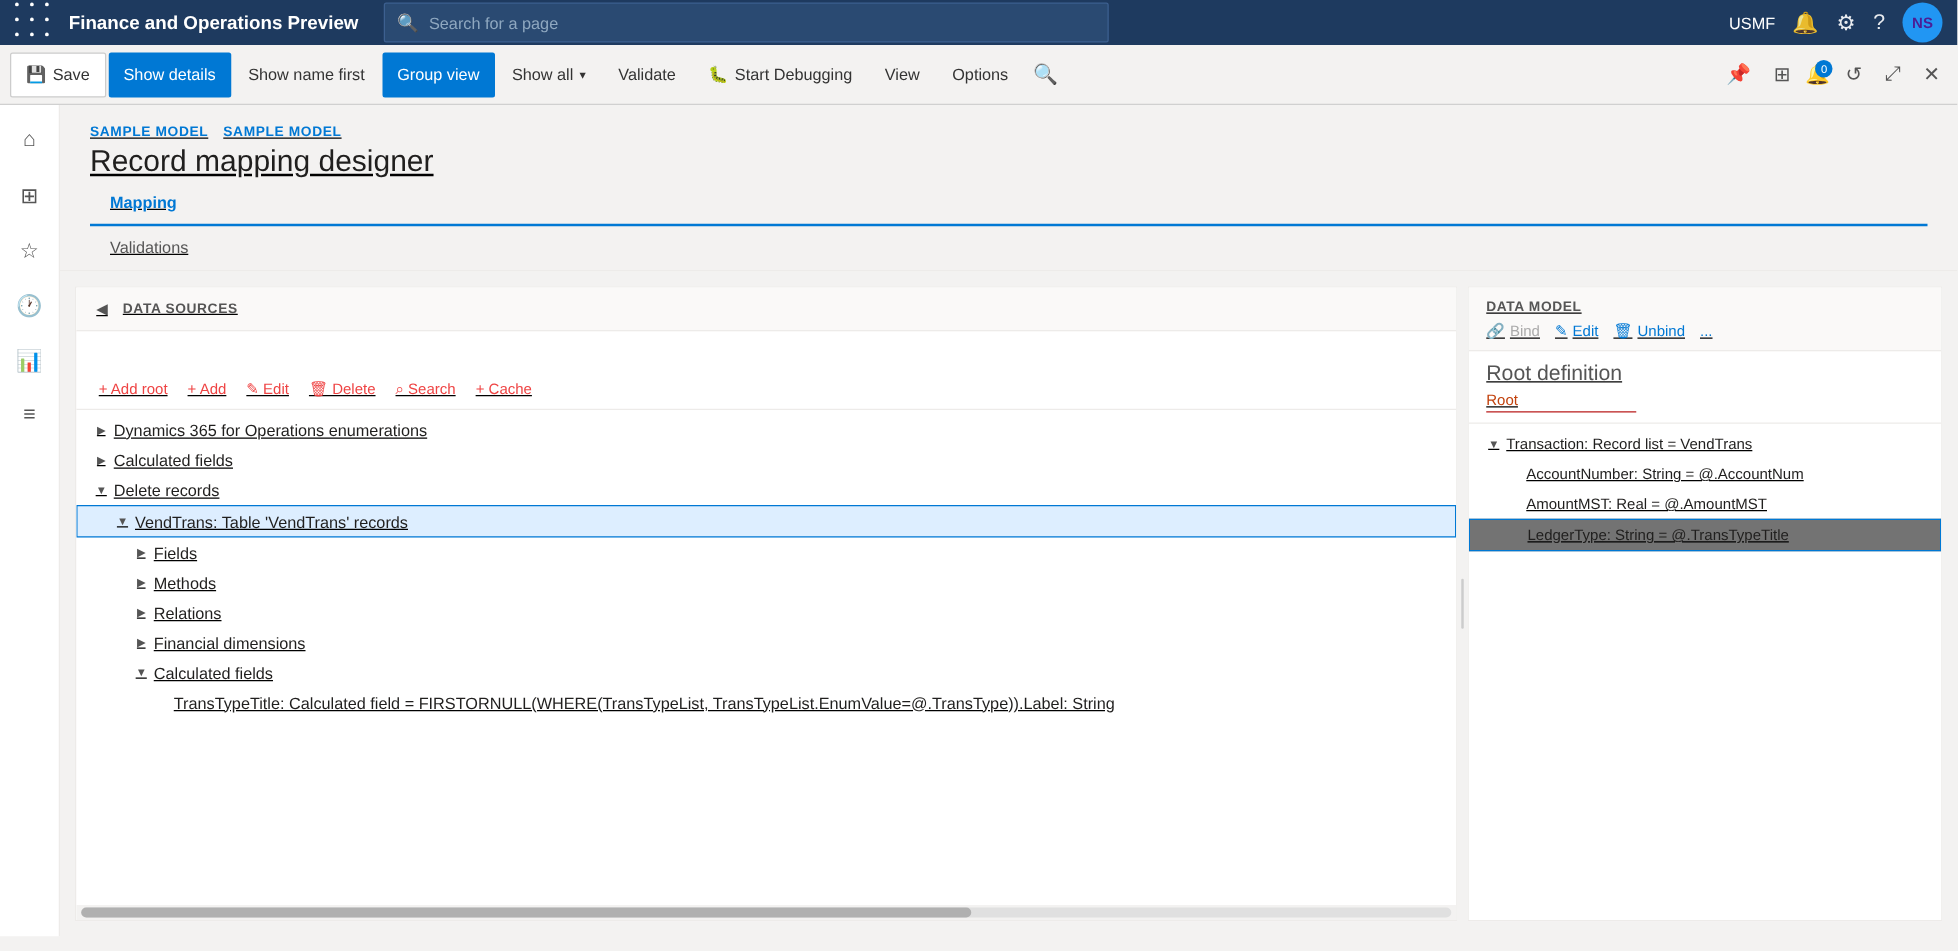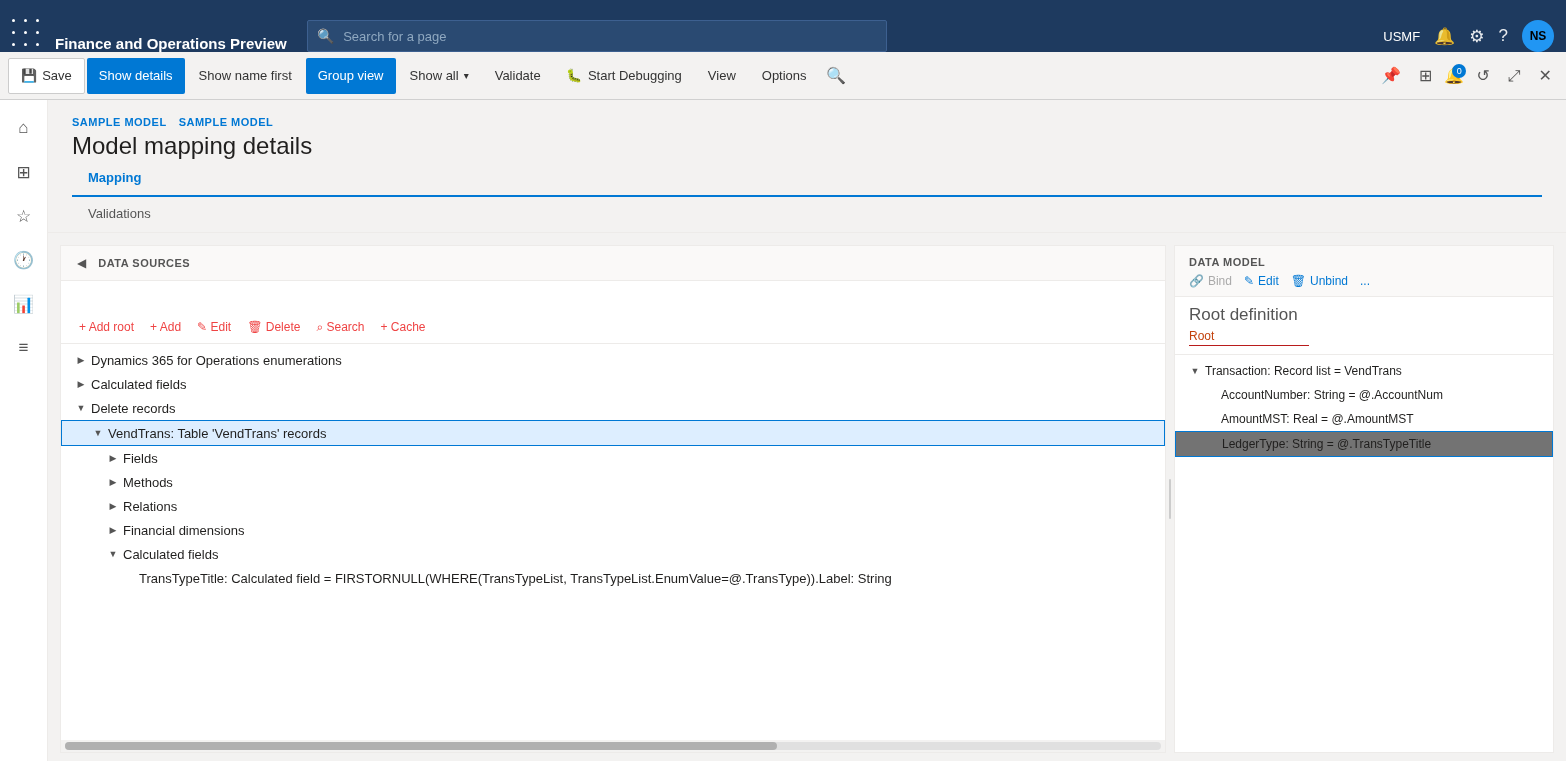--- a/index.html
+++ b/index.html
@@ -1,23 +1,23 @@
 <!DOCTYPE html>
 <html><head>
   <meta charset="utf-8">
   <style>
     * { box-sizing: border-box; margin: 0; padding: 0; font-family: 'Segoe UI', Arial, sans-serif; }
     body { width: 1566px; height: 761px; overflow: hidden; background: #f3f2f1; }
 
     
     .top-nav {
       display: flex;
-      align-items: flex-end;
+      align-items: center;
       background: #1e3a5f;
-      height: 52px;
+      height: 36px;
       padding: 0 12px;
       gap: 10px;
     }
     .top-nav-grid {
       display: grid;
       grid-template-columns: 9px 9px 9px;
       grid-template-rows: 9px 9px 9px;
       gap: 3px;
       cursor: pointer;
     }
@@ -73,21 +73,21 @@
       opacity: 0.9;
     }
     .avatar {
       width: 32px;
       height: 32px;
       border-radius: 50%;
       background: #2196F3;
       display: flex;
       align-items: center;
       justify-content: center;
-      color: #000000;
+      color: #4c1d95;
       font-size: 12px;
       font-weight: 700;
       cursor: pointer;
     }
 
     
     .toolbar {
       display: flex;
       align-items: center;
       background: #f3f2f1;
@@ -182,20 +182,21 @@
       cursor: pointer;
       border-radius: 2px;
     }
 
     
     .content-area {
       flex: 1;
       display: flex;
       flex-direction: column;
       overflow: hidden;
+      text-decoration: underline;
     }
 
     
     .page-header {
       background: #f3f2f1;
       padding: 16px 24px 0 24px;
     }
     .breadcrumb {
       display: flex;
       gap: 6px;
@@ -518,21 +519,21 @@
   </div>
 
   <div class="content-area">
 
     <div class="page-header">
       <div class="breadcrumb">
         <span>SAMPLE MODEL</span>
         <span> </span>
         <span>SAMPLE MODEL</span>
       </div>
-      <div class="page-title">Model mapping details</div>
+      <div class="page-title">Record mapping designer</div>
     </div>
 
     <div class="tab-bar">
       <div class="tab-item active">
         <span>Mapping</span>
       </div>
       <div class="tab-item">
         <span>Validations</span>
       </div>
     </div>

